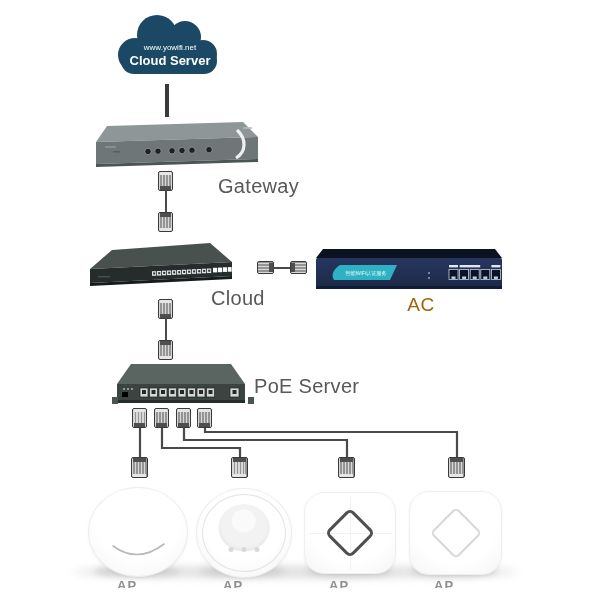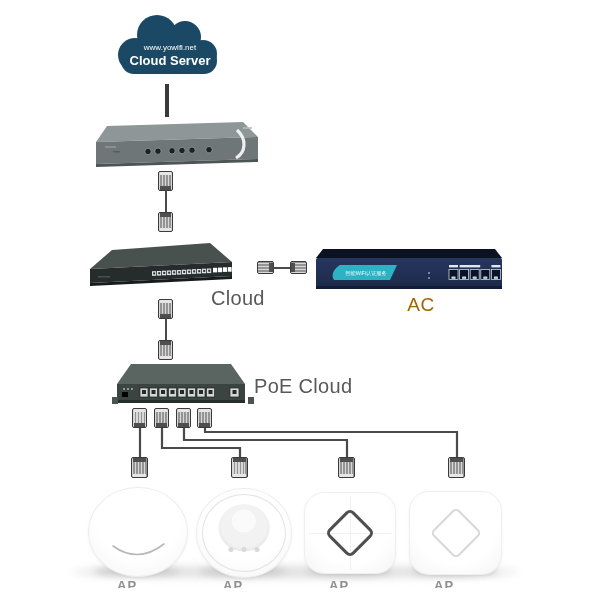--- a/index.html
+++ b/index.html
@@ -85,20 +85,21 @@
         <circle cx="99" cy="32.2" r="3.2"></circle>
       <circle cx="116" cy="31.7" r="3.2"></circle>
     </g>
     <path d="M143,40 C153,34 154,21 144,12" stroke="#f4f4f4" stroke-width="3.2" fill="none" opacity=".95"></path>
   </svg>
 
   <div class="vplug cap-bottom" style="left:158px;top:171px"></div>
   <div class="cable-v" style="left:164.5px;top:189px;height:24px"></div>
   <div class="vplug cap-top" style="left:158px;top:212px"></div>
 
+  <div class="dev-label" style="left:218px;top:175px">Gateway</div>
 
   <svg class="abs" style="left:84px;top:238px" width="160" height="56" viewBox="0 0 160 56">
     <polygon points="28,12 126,5 148,24 6,31" fill="#49514f"></polygon>
     <polygon points="6,31 148,24 148,38 6,45" fill="#262c2c"></polygon>
     <polygon points="6,45 148,38 148,41 6,48" fill="#161b1b"></polygon>
     <rect x="14" y="38" width="12" height="1.5" fill="#6a7272" opacity=".5"></rect>
     <g>
       <g fill="#dfe3e3">
         <rect x="68" y="33.2" width="4.2" height="4.6"></rect>
           <rect x="73" y="33" width="4.2" height="4.6"></rect>
@@ -212,21 +213,21 @@
           <rect x="58.5" y="29" width="4" height="4"></rect>
         <rect x="68" y="29" width="4" height="4"></rect>
           <rect x="77.5" y="29" width="4" height="4"></rect>
         <rect x="87" y="29" width="4" height="4"></rect>
           <rect x="96.5" y="29" width="4" height="4"></rect>
         <rect x="120.5" y="29" width="4" height="4"></rect>
       </g>
     </g>
   </svg>
 
-  <div class="dev-label" style="left:254px;top:375px">PoE Cloud</div>
+  <div class="dev-label" style="left:254px;top:375px">PoE Server</div>
 
   <div class="vplug cap-bottom" style="left:132px;top:408px"></div>
   <div class="vplug cap-bottom" style="left:154px;top:408px"></div>
   <div class="vplug cap-bottom" style="left:176px;top:408px"></div>
   <div class="vplug cap-bottom" style="left:197px;top:408px"></div>
 
   <svg class="abs" style="left:130px;top:425px" width="340" height="40" viewBox="0 0 340 40">
     <g stroke="#4a4a4a" stroke-width="2.2" fill="none">
       <path d="M10,3 V33"></path>
       <path d="M32,3 V23 H110 V33"></path>

